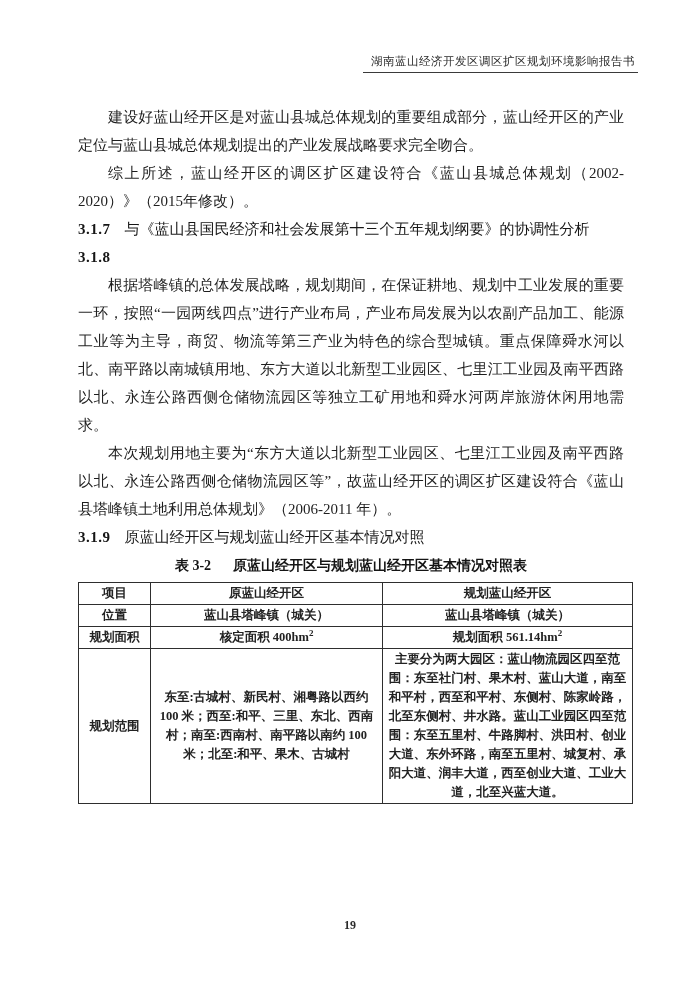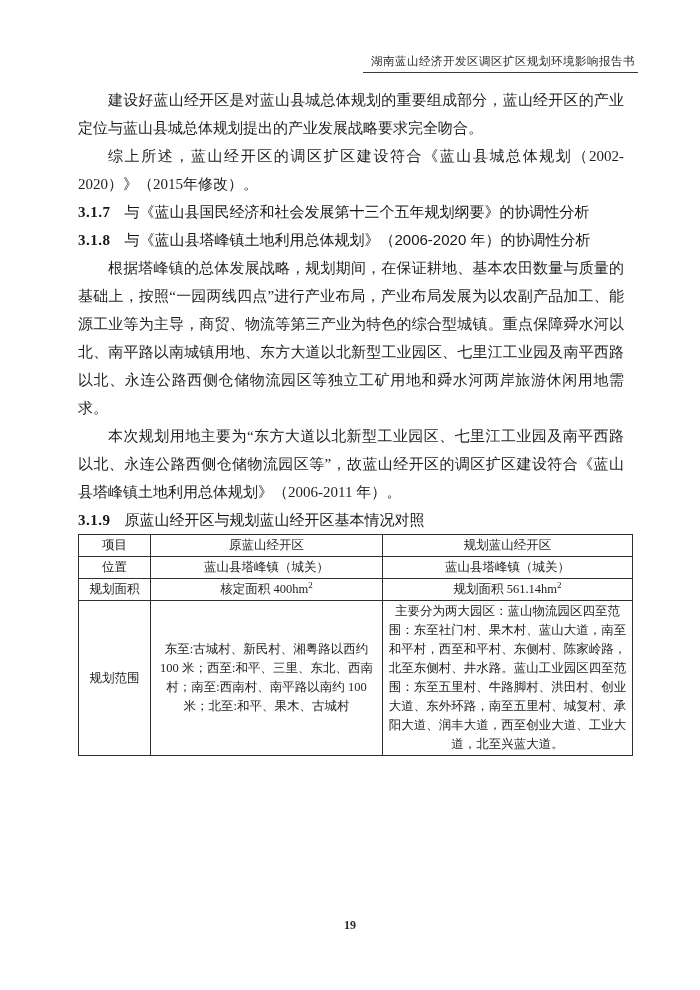--- a/index.html
+++ b/index.html
@@ -20,21 +20,21 @@
     right: 62px;
     font-size: 11.5px;
     letter-spacing: 0.5px;
     color: #2a2a2a;
     border-bottom: 1.5px solid #3a3a3a;
     padding: 0 3px 3px 8px;
   }
   .content {
     position: absolute;
     left: 78px;
-    top: 86px;
+    top: 103px;
     width: 546px;
   }
   .para {
     font-size: 15px;
     line-height: 28px;
     text-align: justify;
     text-indent: 2em;
     color: #1e1e1e;
   }
   .heading {
@@ -63,21 +63,21 @@
   }
   .table-caption .cap-label { margin-right: 22px; font-family: "Liberation Serif", serif; }
   table.cmp {
     border-collapse: collapse;
     width: 554px;
     table-layout: fixed;
     border: 1.5px solid #2e2e2e;
   }
   table.cmp th, table.cmp td {
     border: 1px solid #2e2e2e;
-    font-weight: normal;
+    font-weight: bold;
     font-size: 12.5px;
     line-height: 19px;
     text-align: center;
     vertical-align: middle;
     padding: 1px 4px;
     color: #222;
   }
   table.cmp th { height: 21px; }
   td.scope-mid {
     text-align: justify;
@@ -118,31 +118,33 @@
     <p class="para">综上所述，蓝山经开区的调区扩区建设符合《蓝山县城总体规划（2002-2020）》（2015年修改）。</p>
 
     <div class="heading">
       <span class="h-num">3.1.7</span>
       <span class="h-text">与《蓝山县国民经济和社会发展第十三个五年规划纲要》的协调性分析</span>
     </div>
 
 
     <div class="heading">
       <span class="h-num">3.1.8</span>
-      <span class="h-text">与《蓝山县塔峰镇土地利用总体规划》（2006-2020 年）的协调性分析</span>
     </div>
 
-    <p class="para">根据塔峰镇的总体发展战略，规划期间，在保证耕地、基本农田数量与质量的基础上，按照“一园两线四点”进行产业布局，产业布局发展为以农副产品加工、能源工业等为主导，商贸、物流等第三产业为特色的综合型城镇。重点保障舜水河以北、南平路以南城镇用地、东方大道以北新型工业园区、七里江工业园及南平西路以北、永连公路西侧仓储物流园区等独立工矿用地和舜水河两岸旅游休闲用地需求。</p>
+    <p class="para">根据塔峰镇的总体发展战略，规划期间，在保证耕地、规划中工业发展的重要一环，按照“一园两线四点”进行产业布局，产业布局发展为以农副产品加工、能源工业等为主导，商贸、物流等第三产业为特色的综合型城镇。重点保障舜水河以北、南平路以南城镇用地、东方大道以北新型工业园区、七里江工业园及南平西路以北、永连公路西侧仓储物流园区等独立工矿用地和舜水河两岸旅游休闲用地需求。</p>
     <p class="para">本次规划用地主要为“东方大道以北新型工业园区、七里江工业园及南平西路以北、永连公路西侧仓储物流园区等”，故蓝山经开区的调区扩区建设符合《蓝山县塔峰镇土地利用总体规划》（2006-2011 年）。</p>
 
     <div class="heading">
       <span class="h-num">3.1.9</span>
       <span class="h-text">原蓝山经开区与规划蓝山经开区基本情况对照</span>
     </div>
 
+    <div class="table-caption">
+      <span class="cap-label">表 3-2</span><span>原蓝山经开区与规划蓝山经开区基本情况对照表</span>
+    </div>
 
     <table class="cmp">
       <colgroup>
         <col style="width:72px">
         <col style="width:232px">
         <col style="width:250px">
       </colgroup>
       <thead>
         <tr>
           <th>项目</th>

